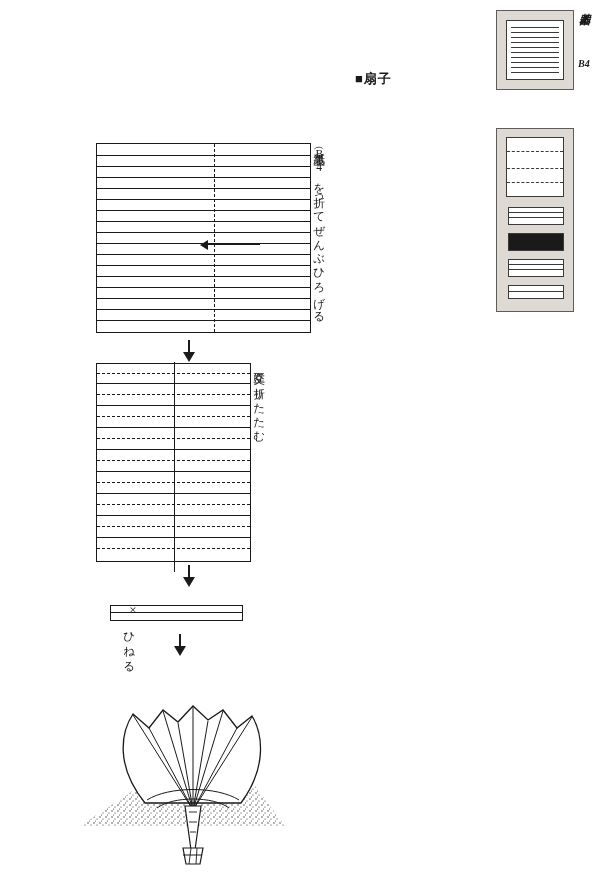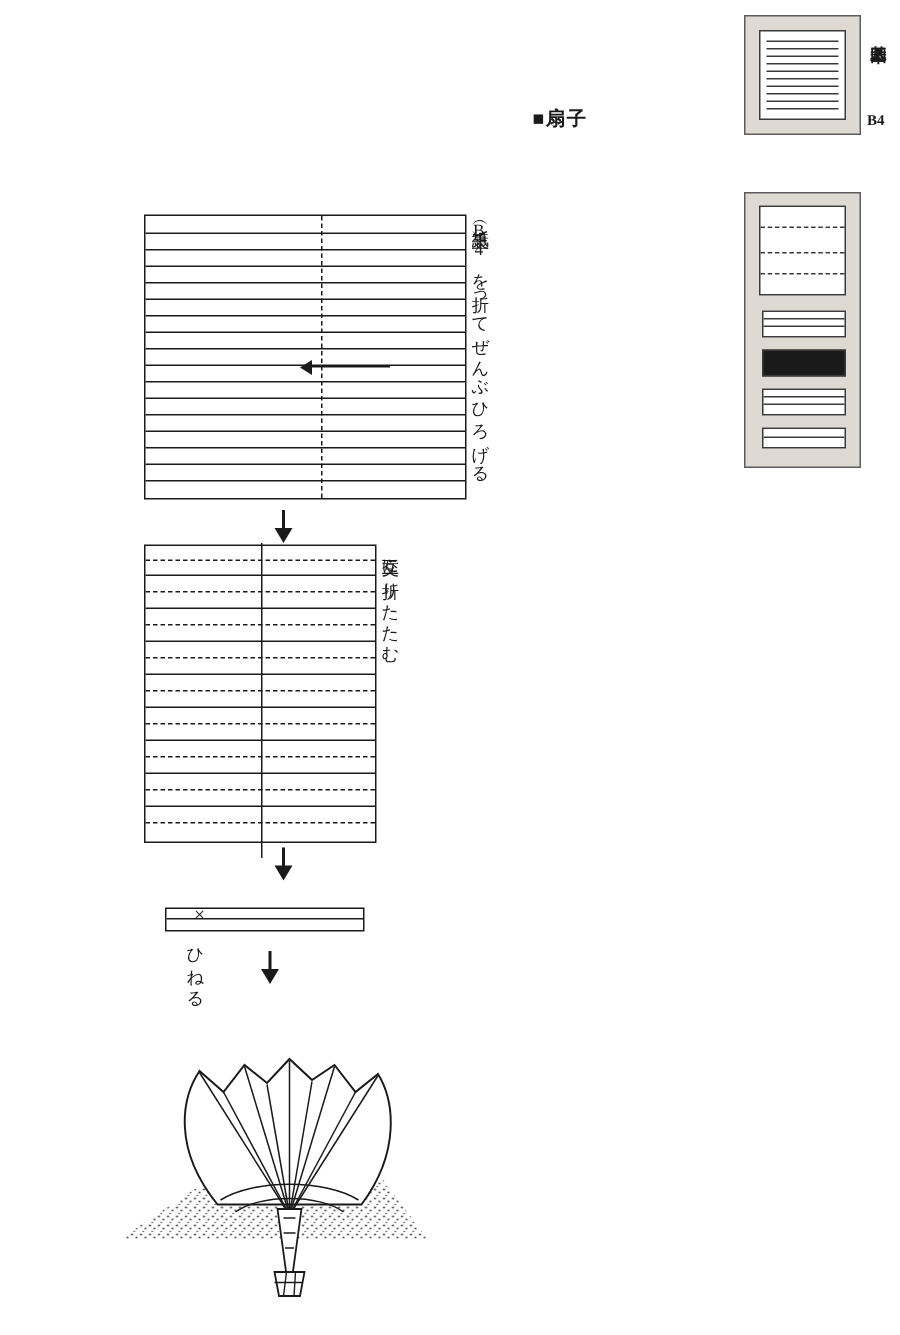--- a/index.html
+++ b/index.html
@@ -40,24 +40,25 @@
     font-size: 13px;
     font-family: "Liberation Serif", "DejaVu Serif", serif;
     font-weight: bold;
     letter-spacing: 1px;
   }
 
   
   #thumb-label {
     position: absolute;
     left: 578px;
-    top: 21px;
+    top: 4px;
     font-size: 11px;
     font-weight: bold;
     font-family: "Liberation Serif", "DejaVu Serif", serif;
+    font-style: italic;
   }
   .thumb-box {
     position: absolute;
     background: #dedad3;
     border: 1px solid #5d5d5d;
   }
   #thumb1 { left: 496px; top: 10px; width: 76px; height: 78px; }
   #thumb2 { left: 496px; top: 128px; width: 76px; height: 182px; }
 
   .thumb-sheet {

